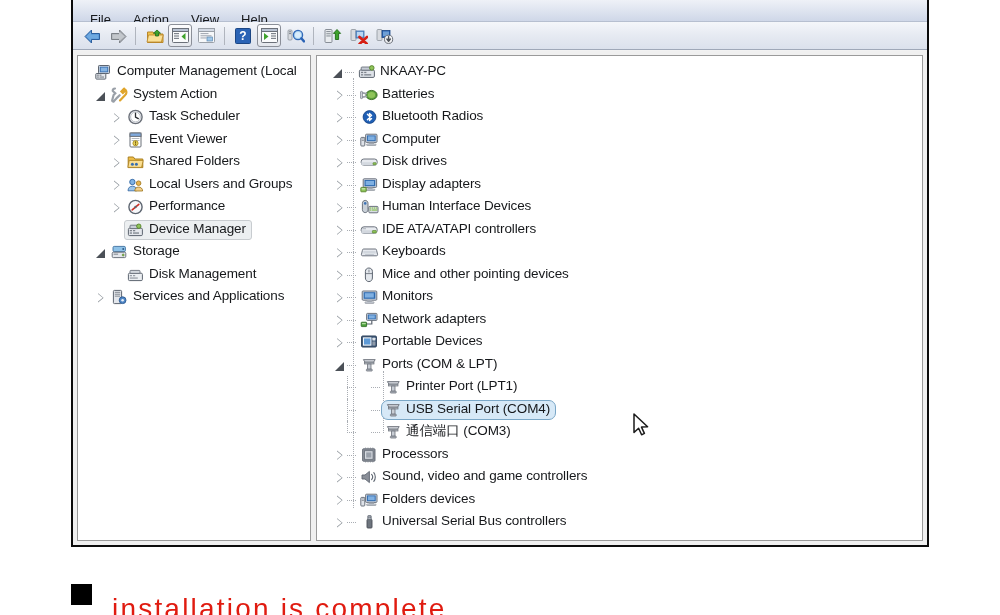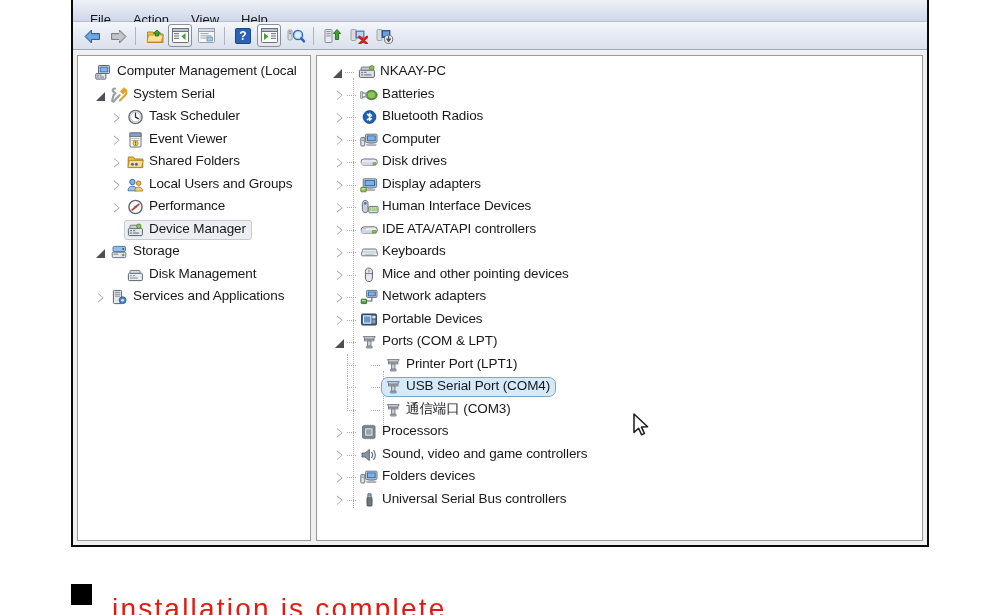--- a/index.html
+++ b/index.html
@@ -423,21 +423,21 @@
           <div class="trow">
             <span class="ind-1"></span>
             <span class="exp open"></span>
             <span class="selbox">
               <span class="ico">
                 <svg width="17" height="16" viewBox="0 0 17 16">
                   <path d="M4 1.5 C2.4 1.5 1.5 2.8 1.8 4 L4.3 6.2 L2.6 8 L1.2 13.2 C1 14.2 2.1 15 2.9 14.3 L6.2 10.6 L8.6 8.2" fill="none" stroke="#9aa0a8" stroke-width="2.2" stroke-linecap="round"></path>
                   <path d="M13.2 1.6 L10.4 4.4 L11.9 6 L14.7 3.2 C15.8 4.6 15.6 6.8 14.2 8 L9 13.4" fill="none" stroke="#e0a52b" stroke-width="2.2" stroke-linecap="round"></path>
                 </svg>
               </span>
-              <span class="lbl">System Serial</span>
+              <span class="lbl">System Action</span>
             </span>
           </div>
 
           <div class="trow">
             <span class="ind-2"></span>
             <span class="exp closed"></span>
             <span class="selbox">
               <span class="ico">
                 <svg width="17" height="16" viewBox="0 0 17 16">
                   <circle cx="8.5" cy="8" r="6.6" fill="#f2f4f7" stroke="#6b7079" stroke-width="1.4"></circle>
@@ -775,20 +775,37 @@
                   <path d="M5.4 4.4 C5.4 2.4 6.9 1 8.9 1 C10.9 1 12.4 2.4 12.4 4.4 L12.4 11 C12.4 13 10.9 14.6 8.9 14.6
                            C6.9 14.6 5.4 13 5.4 11 Z" fill="#e4e8ed" stroke="#5d6570" stroke-width="1"></path>
                   <path d="M5.4 6.6 L12.4 6.6" stroke="#5d6570" stroke-width="0.8"></path>
                   <rect x="8.3" y="2.4" width="1.3" height="3.2" rx="0.6" fill="#9aa0a8"></rect>
                 </svg>
               </span>
               <span class="lbl">Mice and other pointing devices</span>
             </span>
           </div>
 
+          <div class="trow">
+            <span class="ind-1"></span>
+            <span class="exp closed"></span>
+            <span class="conn"></span>
+            <span class="selbox">
+              <span class="ico">
+                <svg width="19" height="16" viewBox="0 0 19 16">
+                  <rect x="2.2" y="2" width="14.6" height="9.2" rx="0.9" fill="#cfd7e2" stroke="#5d6570" stroke-width="0.9"></rect>
+                  <rect x="3.6" y="3.2" width="11.8" height="6.6" fill="#2f6bb0"></rect>
+                  <rect x="4.8" y="4.2" width="9" height="4.4" fill="#7fb0e2"></rect>
+                  <rect x="7.2" y="11.4" width="4.6" height="1.6" fill="#b3bac4"></rect>
+                  <rect x="5" y="12.8" width="9" height="1.6" rx="0.6" fill="#cfd5dd" stroke="#7d838c" stroke-width="0.6"></rect>
+                </svg>
+              </span>
+              <span class="lbl">Monitors</span>
+            </span>
+          </div>
 
           <div class="trow">
             <span class="ind-1"></span>
             <span class="exp closed"></span>
             <span class="conn"></span>
             <span class="selbox">
               <span class="ico">
                 <svg width="19" height="16" viewBox="0 0 19 16">
                   <rect x="6.6" y="1.4" width="10.4" height="7" rx="0.8" fill="#cfd7e2" stroke="#5d6570" stroke-width="0.9"></rect>
                   <rect x="7.8" y="2.5" width="8" height="4.8" fill="#2f6bb0"></rect>

